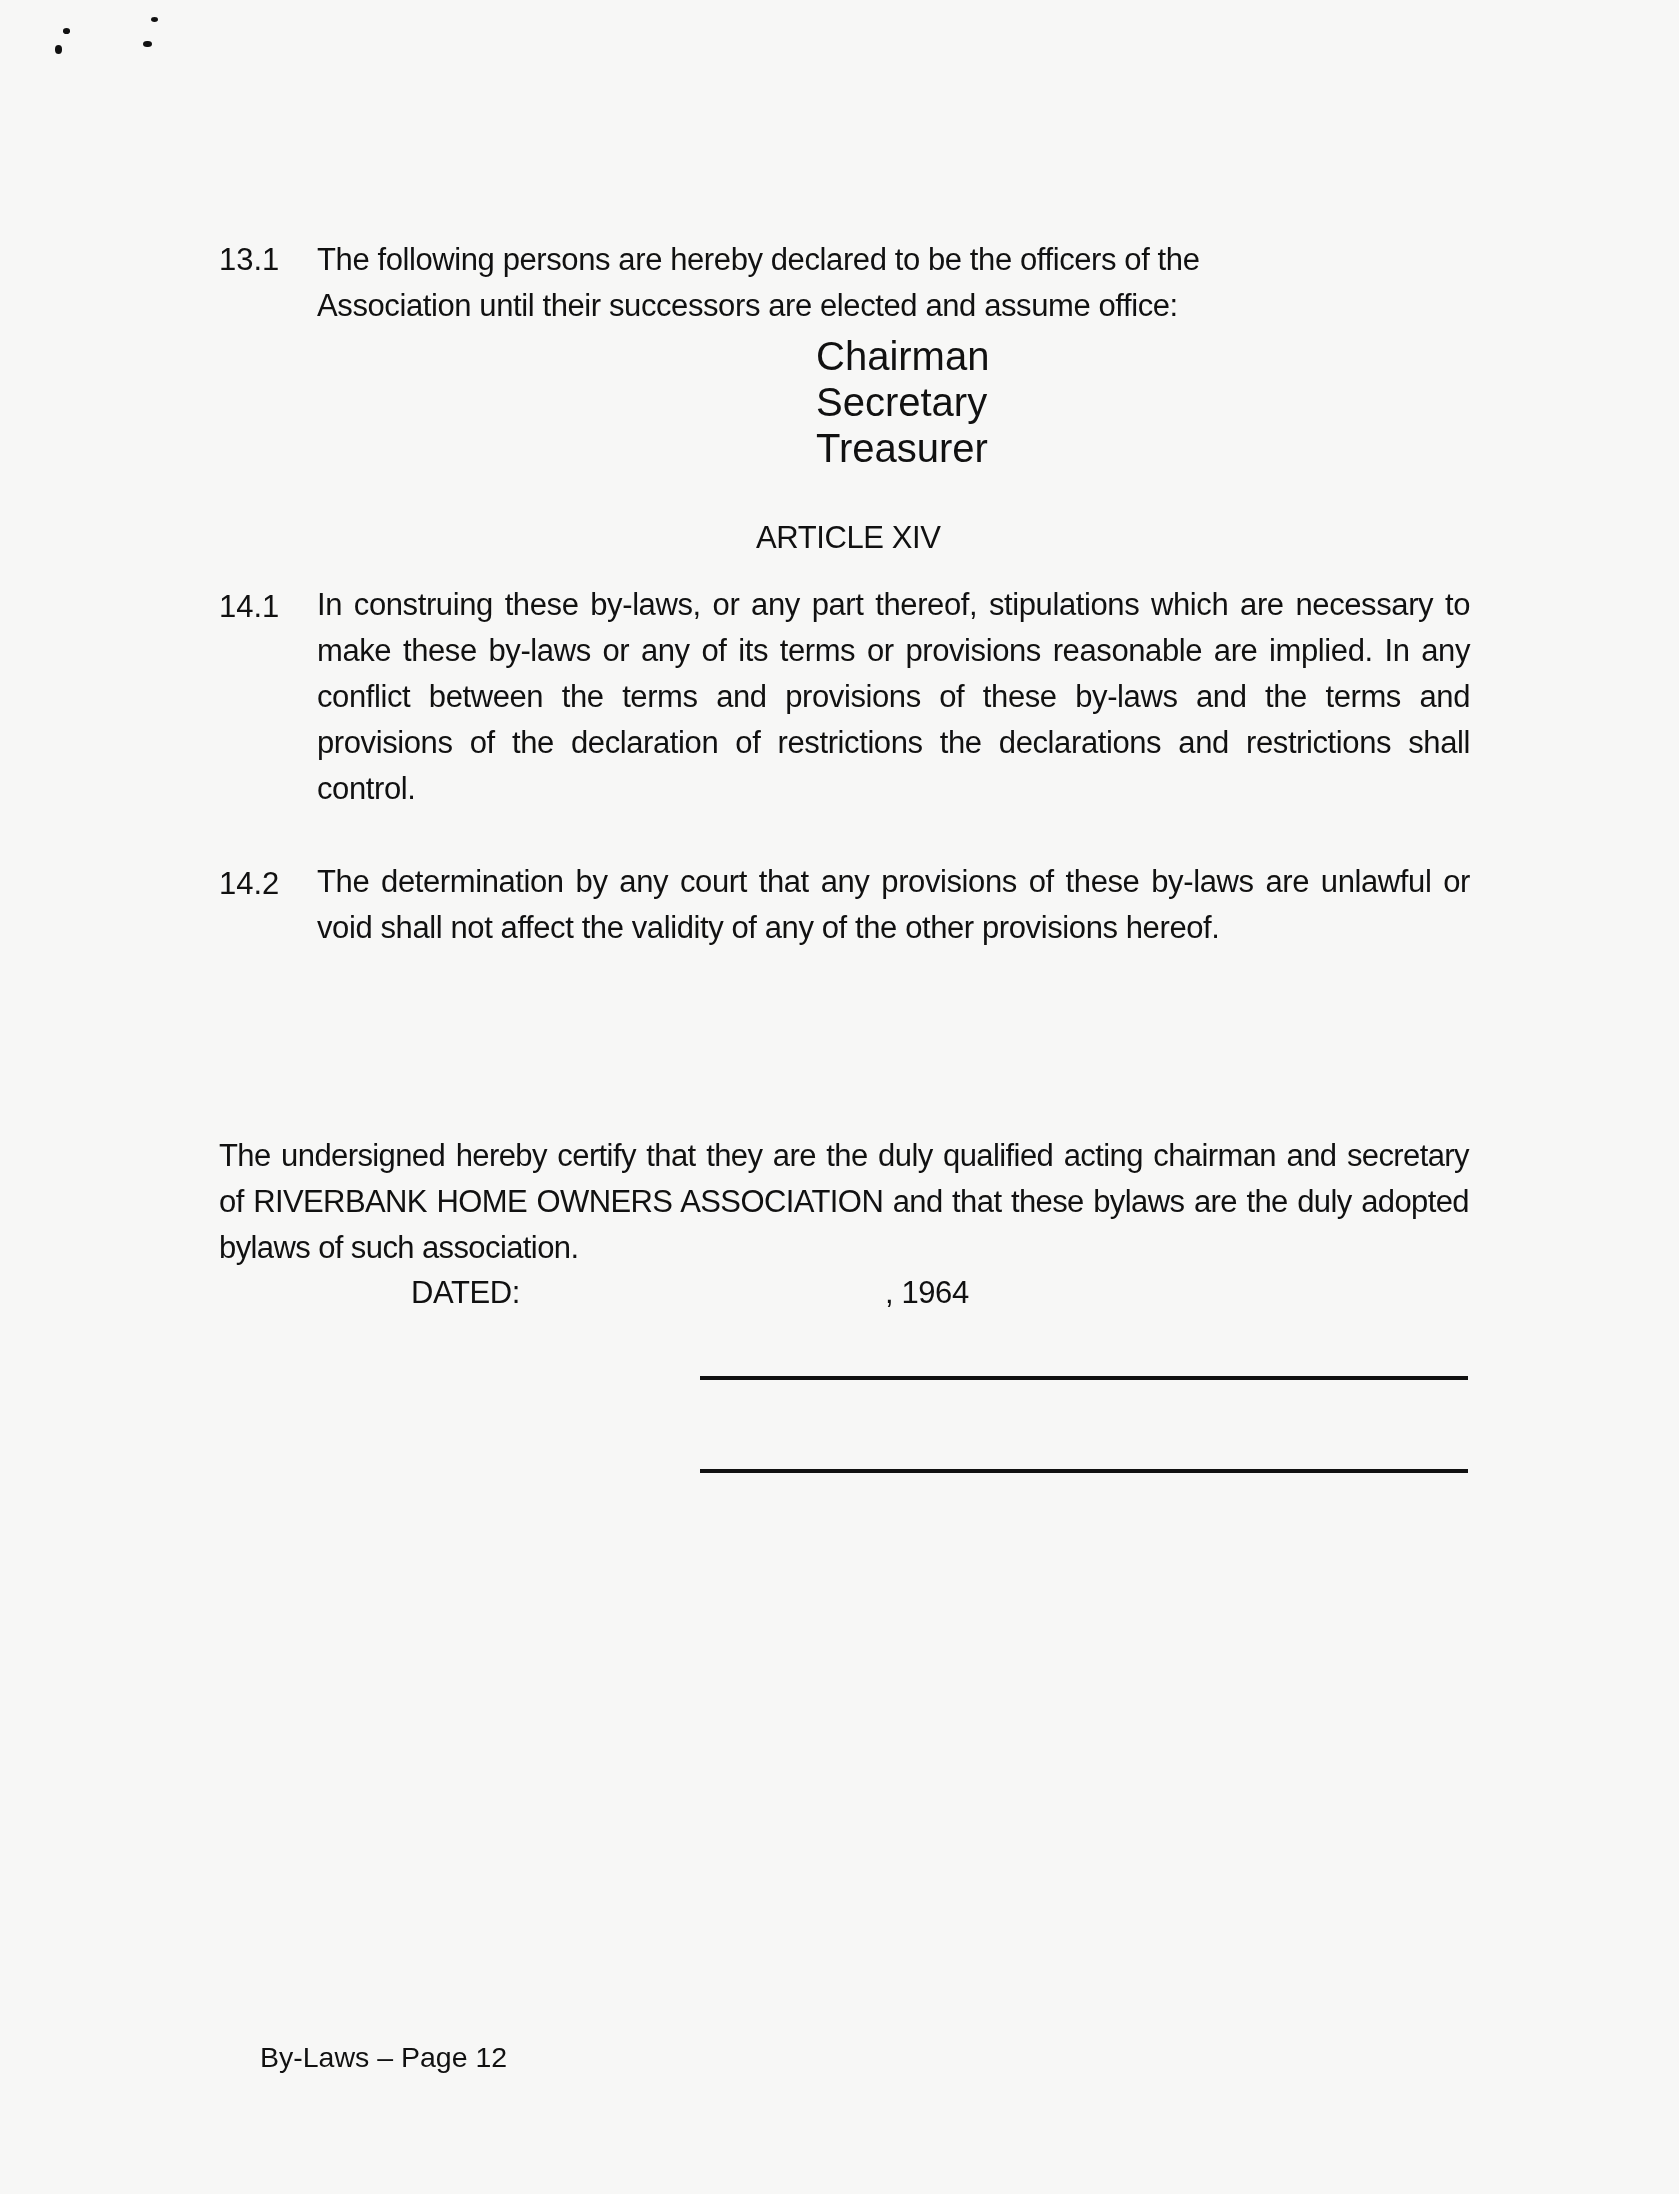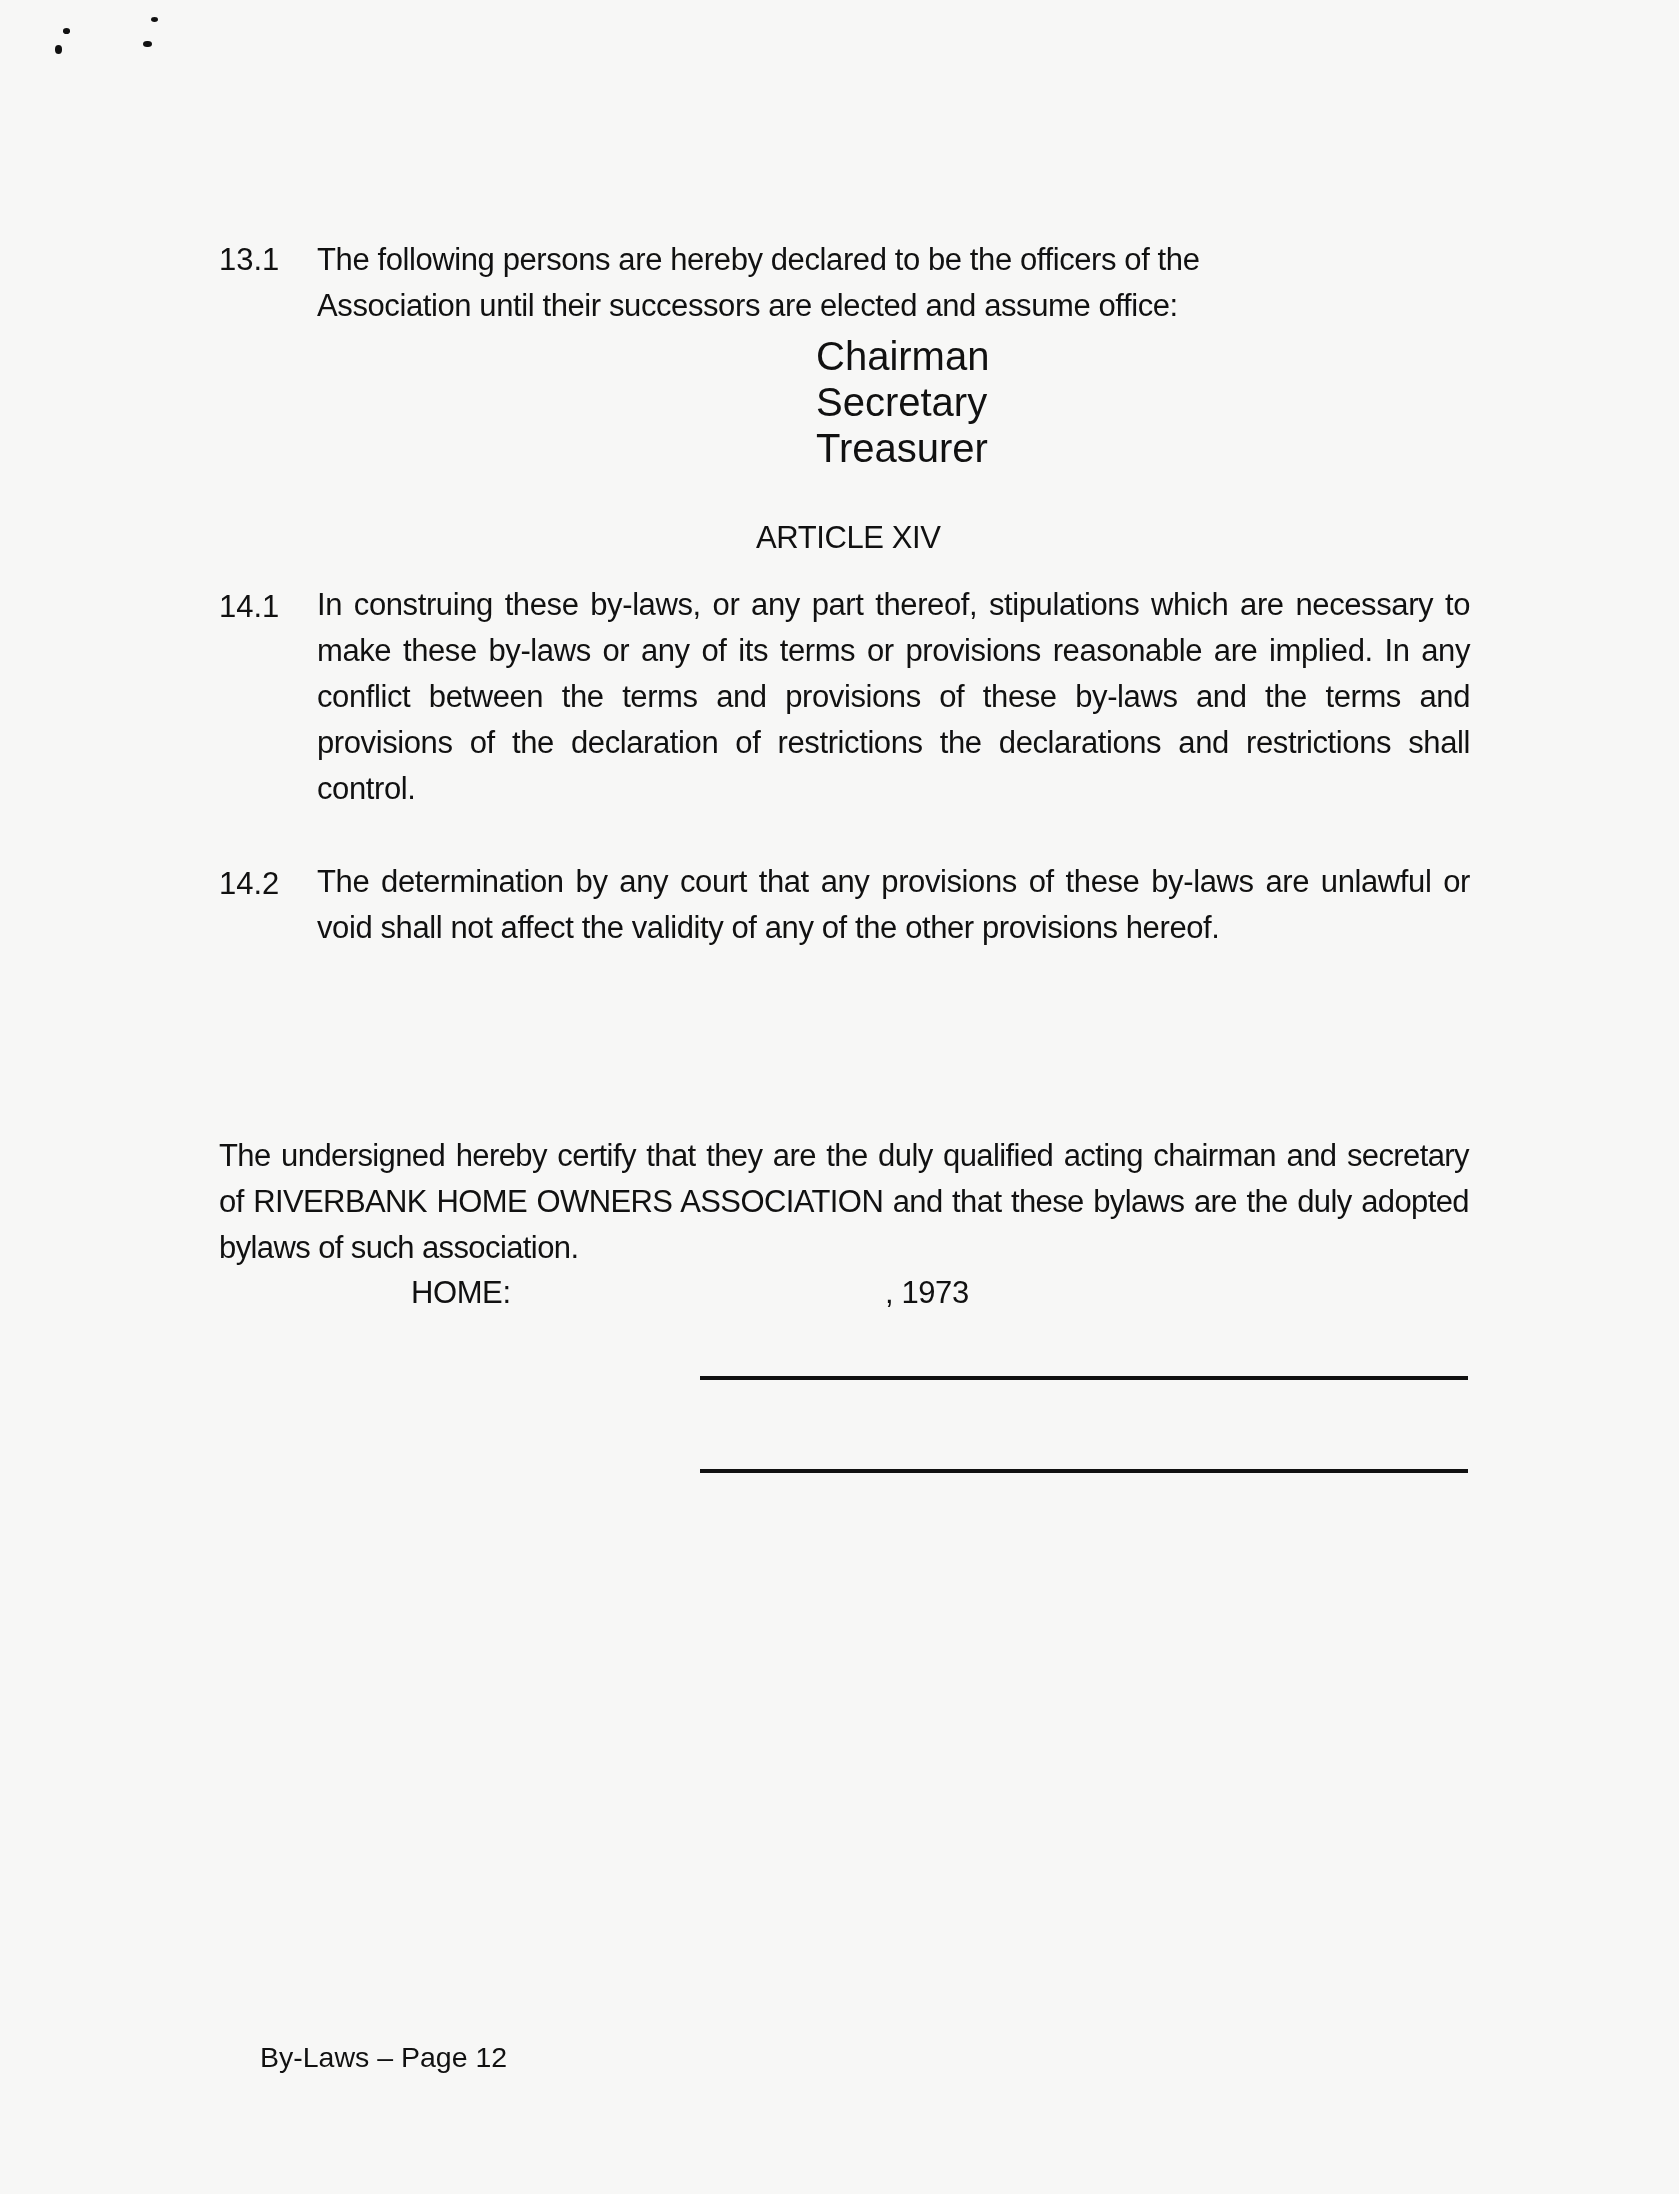--- a/index.html
+++ b/index.html
@@ -75,21 +75,21 @@
 
   <div class="line" style="left:756px;top:522px;">ARTICLE XIV</div>
 
   <div class="num" style="top:591px;">14.1</div>
   <div class="para" style="top:582px;">In construing these by-laws, or any part thereof, stipulations which are necessary to make these by-laws or any of its terms or provisions reasonable are implied.  In any conflict between the terms and provisions of these by-laws and the terms and provisions of the declaration of restrictions the declarations and restrictions shall control.</div>
 
   <div class="num" style="top:868px;">14.2</div>
   <div class="para" style="top:859px;">The determination by any court that any provisions of these by-laws are unlawful or void shall not affect the validity of any of the other provisions hereof.</div>
 
   <div class="para-full" style="top:1133px;">The undersigned hereby certify that they are the duly qualified acting chairman and secretary of RIVERBANK HOME OWNERS ASSOCIATION and that these bylaws are the duly adopted bylaws of such association.</div>
-  <div class="line" style="left:411px;top:1277px;">HOME:</div>
-  <div class="line" style="left:885px;top:1277px;">, 1973</div>
+  <div class="line" style="left:411px;top:1277px;">DATED:</div>
+  <div class="line" style="left:885px;top:1277px;">, 1964</div>
 
   <div class="sig-line" style="top:1376px;"></div>
   <div class="sig-line" style="top:1469px;"></div>
 
   <div class="footer">By-Laws – Page 12</div>
 </div>
 
 
 </body></html>

